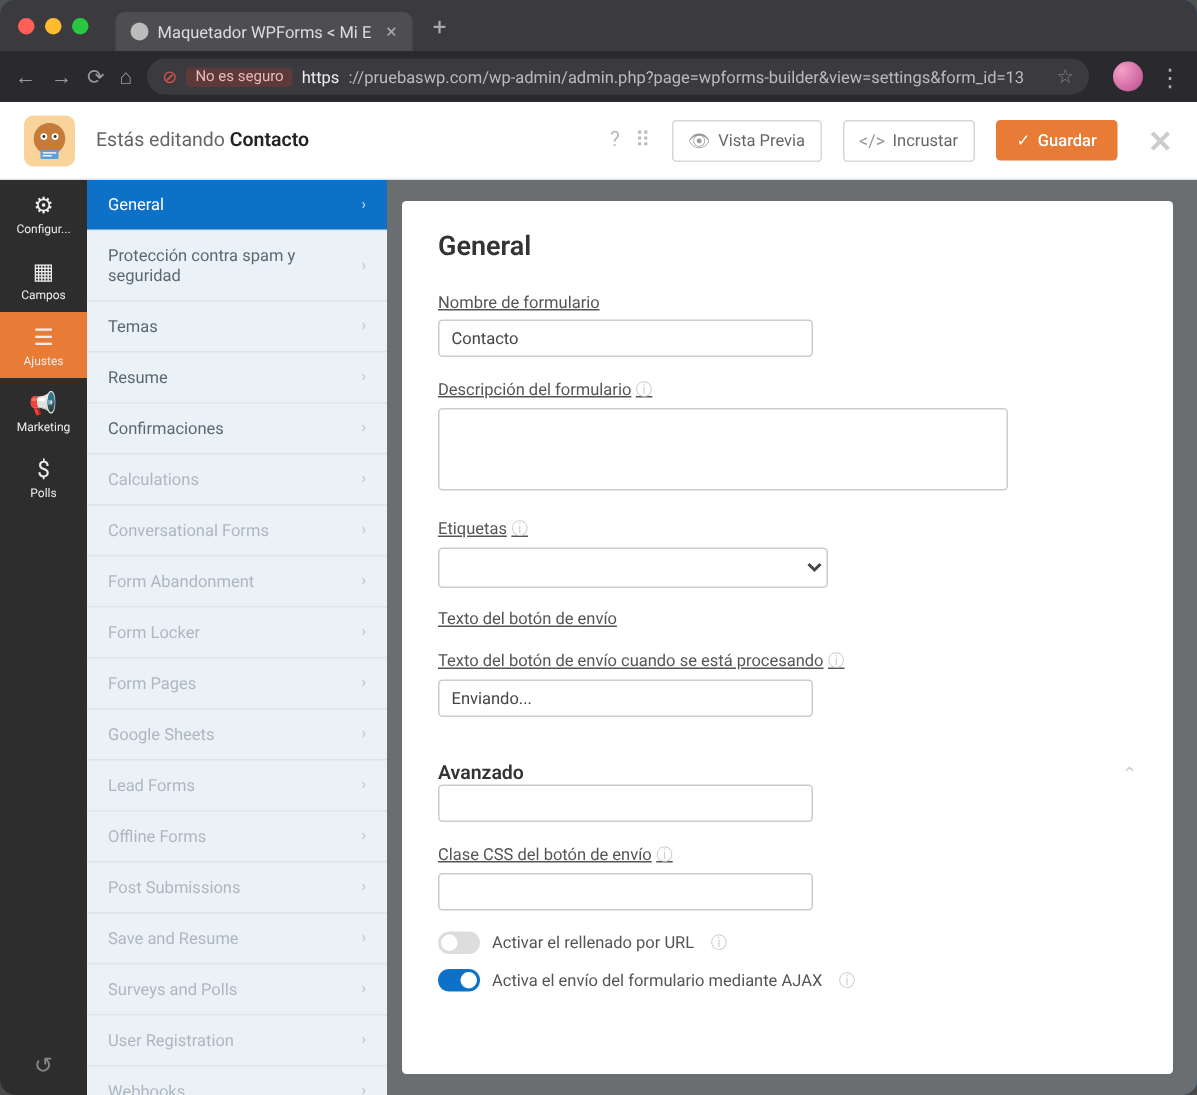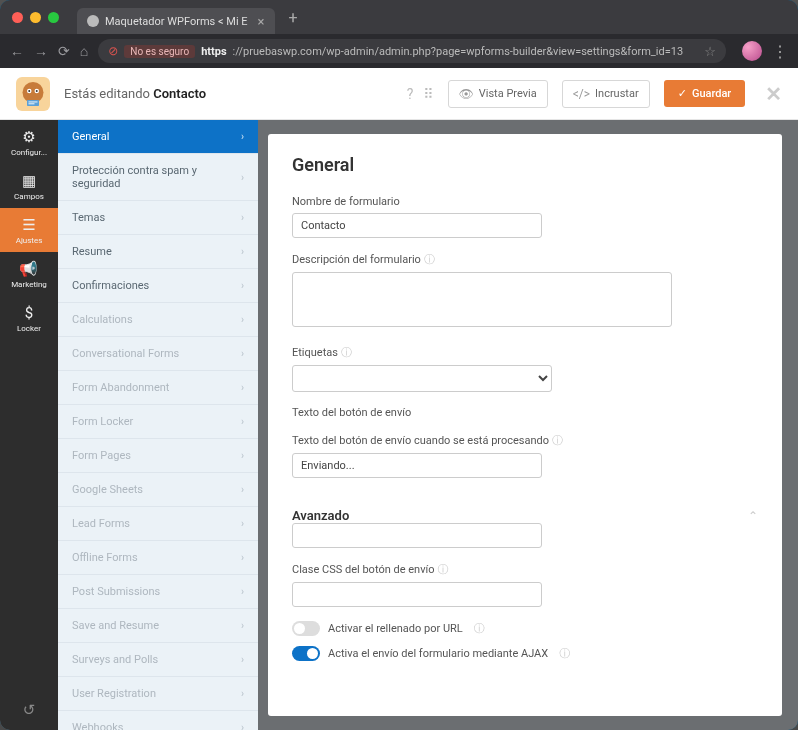--- a/index.html
+++ b/index.html
@@ -17,21 +17,21 @@
 .tab .fav { width: 12px; height: 12px; background: #bbb; border-radius: 50%; display: inline-block; }
 .tab .x { color: #aaa; margin-left: 4px; font-size: 13px; }
 .plus { color: #aaa; font-size: 16px; margin-left: 6px; }
 
 
 .urlbar { height: 34px; background: #2a2a2e; display: flex; align-items: center; padding: 0 10px; gap: 10px; }
 .navbtn { color: #9a9a9e; font-size: 14px; }
 .addr { flex: 1; background: #3b3b3f; border-radius: 16px; height: 24px; display: flex; align-items: center; padding: 0 10px; gap: 6px; font-size: 11px; color: #bbb; }
 .insecure { color: #d9534f; font-size: 12px; }
 .insecure-label { background: #5d3a3a; color: #eab8b8; font-size: 10px; padding: 1px 6px; border-radius: 3px; text-align: right; }
-.addr .domain { color: #eee; font-weight: bold; }
+.addr .domain { color: #eee; }
 .addr-right { margin-left: auto; color: #888; font-size: 13px; }
 .avatar { width: 20px; height: 20px; border-radius: 50%; background: radial-gradient(circle at 30% 30%, #f6a0c8, #b84a8c); margin-left: 6px; }
 .kebab { color: #aaa; font-size: 16px; }
 
 
 .wpf-head { height: 52px; background: #fff; display: flex; align-items: center; padding: 0 16px; gap: 14px; border-bottom: 1px solid #e5e5e5; }
 .wpf-logo { width: 34px; height: 34px; border-radius: 6px; background: #f8d49b; position: relative; overflow: hidden; display:flex; align-items:center; justify-content:center; }
 .wpf-logo svg { width: 30px; height: 30px; }
 .editing { font-size: 13px; color: #666; }
 .editing b { color: #222; font-weight: 600; }
@@ -58,21 +58,21 @@
 .sidelist-item .chev { color: #b8c2cb; font-size: 10px; }
 .sidelist-item.active { background: #0d72c7; color: #fff; }
 .sidelist-item.active .chev { color: #cfe4f5; }
 .sidelist-item.disabled { color: #aeb7bf; }
 
 
 .mainwrap { flex: 1; padding: 14px 16px 14px 10px; overflow: hidden; }
 .panel { background: #fff; border-radius: 3px; height: 100%; padding: 20px 24px; overflow-y: auto; }
 .panel h1 { font-size: 18px; color: #333; font-weight: 600; margin-bottom: 20px; }
 .field { margin-bottom: 14px; }
-.field label { display: block; font-size: 11px; color: #555; margin-bottom: 5px; }
+.field label { display: block; font-size: 11px; color: #555; margin-bottom: 5px; text-decoration: underline; }
 .help { color: #ccc; font-size: 11px; margin-left: 3px; }
 .field input[type=text], .field select { width: 250px; padding: 5px 8px; font-size: 11px; border: 1px solid #ccc; border-radius: 3px; color: #444; }
 .field textarea { width: 380px; height: 55px; padding: 5px 8px; font-size: 11px; border: 1px solid #ccc; border-radius: 3px; resize: none; }
 .field select { width: 260px; background: #fff; }
 .section-head { display: flex; justify-content: space-between; align-items: center; padding-top: 16px; margin-top: 10px; }
 .section-head h2 { font-size: 13px; color: #333; font-weight: 600; }
 .section-head .chv { color: #ccc; font-size: 12px; }
 .toggle-row { display: flex; align-items: center; gap: 8px; font-size: 11px; color: #555; margin-bottom: 10px; }
 .toggle { width: 28px; height: 15px; border-radius: 8px; position: relative; cursor: pointer; }
 .toggle.off { background: #ddd; }
@@ -166,21 +166,21 @@
       <div class="rail-item active">
           <span class="ri">☰</span>
           <span>Ajustes</span>
         </div>
       <div class="rail-item">
           <span class="ri">📢</span>
           <span>Marketing</span>
         </div>
       <div class="rail-item">
           <span class="ri">$</span>
-          <span>Locker</span>
+          <span>Polls</span>
         </div>
       <div class="rail-footer">
           <span>↺</span>
         </div>
     </div>
 
     <div class="sidelist" id="sidelist">
         <div class="sidelist-item active">
           <span>General</span>
           <span class="chev">›</span>

